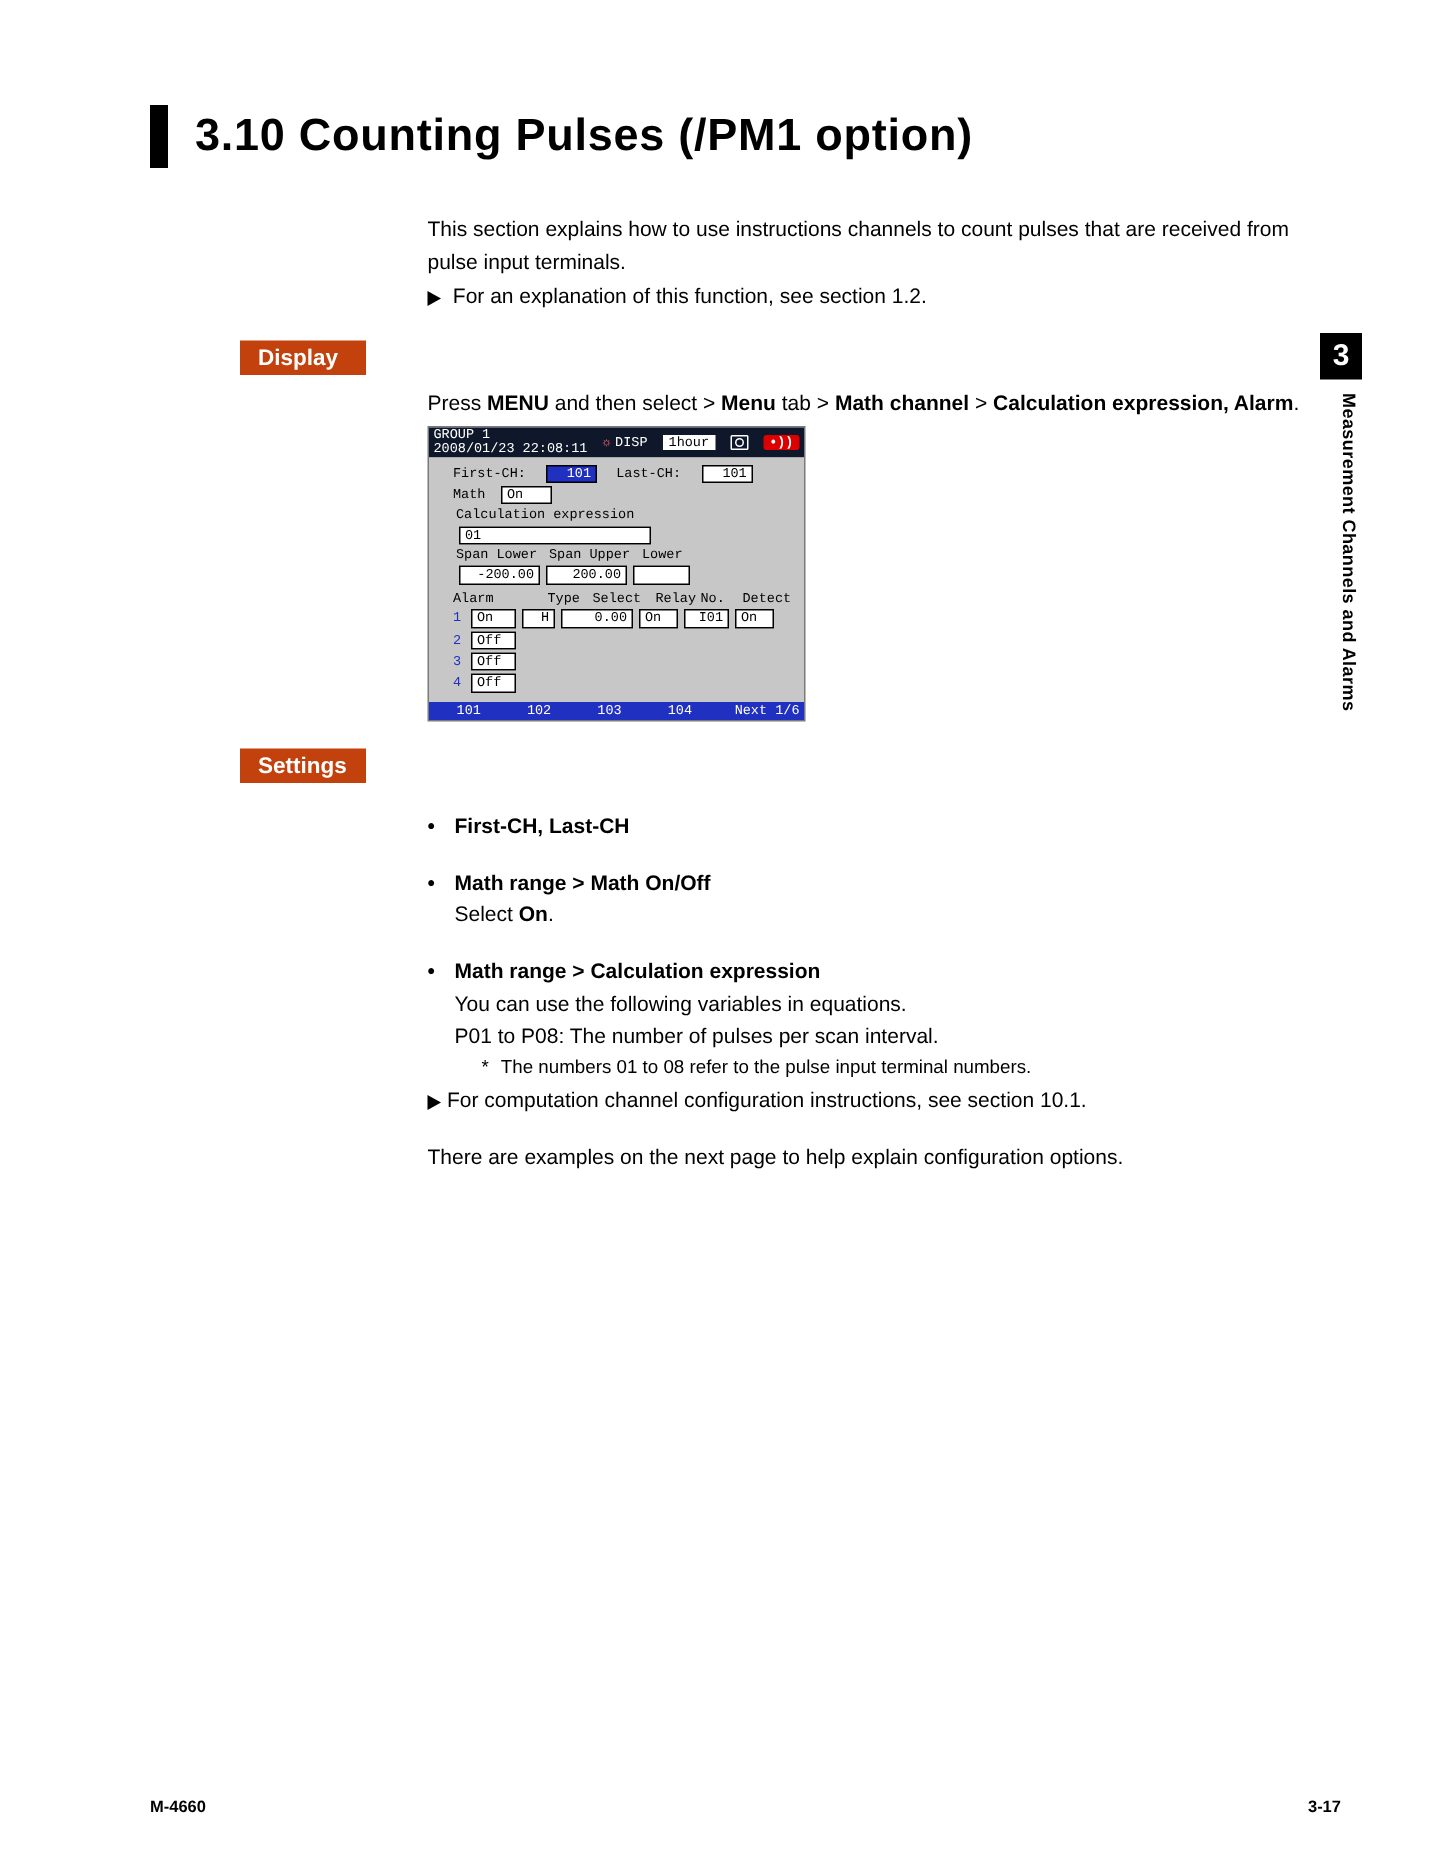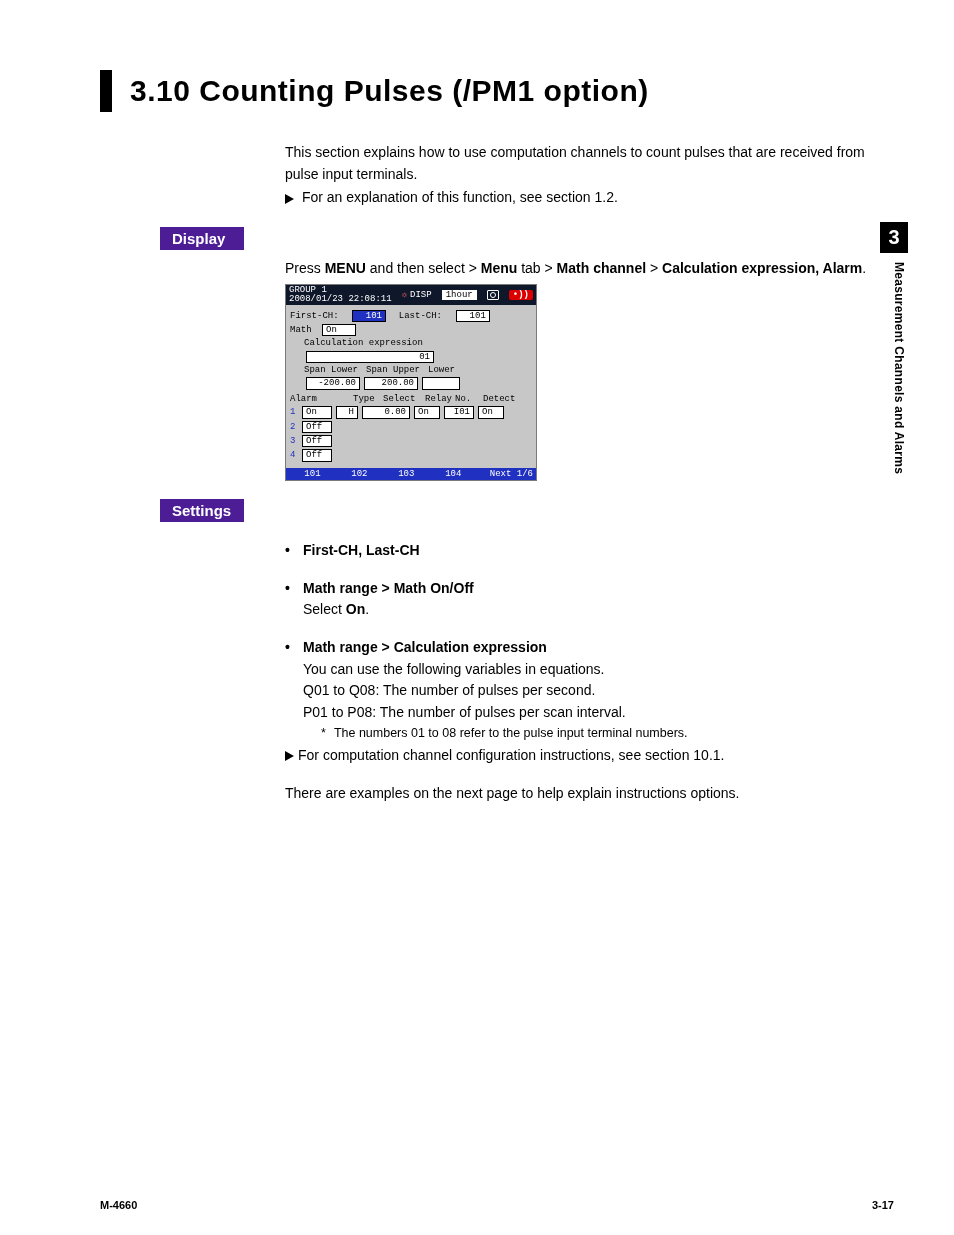--- a/index.html
+++ b/index.html
@@ -2,32 +2,32 @@
 <html><head>
 <meta charset="utf-8">
 <style>
   html,body{margin:0;padding:0;background:#fff;font-family:Arial,Helvetica,sans-serif;color:#000}
   .page{width:954px;height:1235px;position:relative;box-sizing:border-box;padding:70px 68px 40px 100px}
   .title-wrap{display:flex;align-items:stretch;margin-bottom:30px}
   .title-bar{width:12px;background:#000;margin-right:18px}
   .title{font-size:30px;font-weight:bold;letter-spacing:.5px;padding:4px 0}
   .body{margin-left:185px;font-size:14px;line-height:1.55}
   .arrow{display:inline-block;width:0;height:0;border-left:9px solid #000;border-top:5px solid transparent;border-bottom:5px solid transparent;margin-right:4px;vertical-align:middle}
-  .section-label{background:#4c1d95;color:#fff;font-weight:bold;font-size:15px;padding:3px 12px;display:inline-block;min-width:60px;margin-left:60px;margin-top:18px;margin-bottom:8px}
+  .section-label{background:#c2410c;color:#fff;font-weight:bold;font-size:15px;padding:3px 12px;display:inline-block;min-width:60px;margin-left:60px;margin-top:18px;margin-bottom:8px}
   .screenshot{width:250px;margin:4px 0 0 0;border:1px solid #7a7a7a;font-family:"Courier New",monospace;font-size:9px;background:#fff;line-height:1.15}
   .ss-top{background:#0f172a;color:#fff;display:flex;align-items:center;padding:1px 3px;justify-content:space-between}
   .ss-top .red{background:#d00;color:#fff;padding:0 4px;border-radius:2px;font-weight:bold}
   .ss-top .grp{display:flex;flex-direction:column;line-height:1}
   .ss-icon{display:inline-flex;align-items:center;gap:3px}
   .cam{width:10px;height:8px;border:1px solid #fff;border-radius:1px;position:relative;display:inline-block}
   .cam:before{content:"";position:absolute;top:1px;left:2px;width:4px;height:4px;border:1px solid #fff;border-radius:50%}
   .ss-body{background:#c7c7c7;color:#000;padding:3px 4px 4px 4px}
   .fld{display:inline-block;background:#fff;border:1px solid #000;padding:0 3px;min-width:26px;text-align:right;margin:0 2px}
   .fld.sel{background:#2030c0;color:#fff}
-  .ss-row{margin:2px 0;white-space:nowrap}
+  .ss-row{margin:2px 12px;white-space:nowrap}
   .lbl{display:inline-block}
   .ss-bot{background:#2030c0;color:#fff;display:flex;padding:1px 3px;font-size:9px}
   .ss-bot span{flex:1;text-align:center}
   .ss-bot .nx{flex:1.2;text-align:right}
   ul.settings{list-style:none;padding:0;margin:10px 0 0 0}
   ul.settings>li{margin-bottom:16px}
   .bullet{display:flex}
   .bullet .dot{width:18px;flex:none}
   .bullet .dot:before{content:"•";font-weight:bold}
   .sub{margin-left:18px}
@@ -41,21 +41,21 @@
 </head>
 <body>
 
 <div class="page">
   <div class="title-wrap">
     <div class="title-bar"></div>
     <div class="title">3.10   Counting Pulses (/PM1 option)</div>
   </div>
 
   <div class="body">
-    <div>This section explains how to use computation channels to count pulses that are received from pulse input terminals.</div>
+    <div>This section explains how to use instructions channels to count pulses that are received from pulse input terminals.</div>
     <div style="margin-top:2px">
       <span class="arrow"></span>
       <span>For an explanation of this function, see section 1.2.</span>
     </div>
   </div>
 
   <div class="section-label">Display</div>
 
   <div class="body">
     <div>
@@ -75,21 +75,21 @@
         <span style="background:#fff;color:#000;padding:0 4px">1hour</span>
         <span class="ss-icon">
             <span class="cam"></span>
           </span>
         <span class="red">•))</span>
       </div>
       <div class="ss-body">
         <div class="ss-row"><span class="lbl" style="width:60px">First-CH:</span><span class="fld sel">101</span>&nbsp;&nbsp;<span class="lbl" style="width:55px">Last-CH:</span><span class="fld" style="min-width:26px">101</span></div>
         <div class="ss-row"><span class="lbl" style="width:30px">Math</span><span class="fld" style="min-width:26px;text-align:left">On</span></div>
         <div class="ss-row" style="margin-left:14px">Calculation expression</div>
-        <div class="ss-row" style="margin-left:14px"><span class="fld" style="min-width:120px;text-align:right">01</span></div>
+        <div class="ss-row" style="margin-left:14px"><span class="fld" style="min-width:120px;text-align:left">01</span></div>
         <div class="ss-row" style="margin-left:14px"><span style="display:inline-block;width:62px">Span Lower</span><span style="display:inline-block;width:62px">Span Upper</span><span>Lower</span></div>
         <div class="ss-row" style="margin-left:14px"><span class="fld" style="min-width:46px">-200.00</span><span class="fld" style="min-width:46px">200.00</span><span class="fld" style="min-width:30px">&nbsp;</span></div>
         <div class="ss-row" style="margin-top:4px"><span>Alarm</span><span style="margin-left:36px"><span style="display:inline-block;width:30px">Type</span><span style="display:inline-block;width:42px">Select</span><span style="display:inline-block;width:30px">Relay</span><span style="display:inline-block;width:28px">No.</span><span>Detect</span></span></div>
         <div class="ss-row"><span style="display:inline-block;width:10px;color:#2030c0">1</span><span class="fld" style="min-width:22px;text-align:left">On</span><span class="fld" style="min-width:14px">H</span><span class="fld" style="min-width:40px">0.00</span><span class="fld" style="min-width:18px;text-align:left">On</span><span class="fld" style="min-width:22px">I01</span><span class="fld" style="min-width:18px;text-align:left">On</span></div>
         <div class="ss-row"><span style="display:inline-block;width:10px;color:#2030c0">2</span><span class="fld" style="min-width:22px;text-align:left">Off</span></div>
         <div class="ss-row"><span style="display:inline-block;width:10px;color:#2030c0">3</span><span class="fld" style="min-width:22px;text-align:left">Off</span></div>
         <div class="ss-row"><span style="display:inline-block;width:10px;color:#2030c0">4</span><span class="fld" style="min-width:22px;text-align:left">Off</span></div>
       </div>
       <div class="ss-bot">
         <span>101</span>
@@ -117,27 +117,26 @@
             <b>Math range &gt; Math On/Off</b>
           </div>
         <div class="sub"><span>Select </span><b>On</b><span>.</span></div>
       </li>
       <li>
         <div class="bullet">
             <span class="dot"></span>
             <b>Math range &gt; Calculation expression</b>
           </div>
         <div class="sub">You can use the following variables in equations.</div>
-        <div class="sub">Q01 to Q08: The number of pulses per second.</div>
         <div class="sub">P01 to P08: The number of pulses per scan interval.</div>
         <div class="star">The numbers 01 to 08 refer to the pulse input terminal numbers.</div>
         <div style="margin-top:2px"><span class="arrow"></span><span>For computation channel configuration instructions, see section 10.1.</span></div>
       </li>
     </ul>
-    <div style="margin-top:14px">There are examples on the next page to help explain instructions options.</div>
+    <div style="margin-top:14px">There are examples on the next page to help explain configuration options.</div>
   </div>
 
   <div class="side-tab">3</div>
   <div class="side-text">Measurement Channels and Alarms</div>
 
   <div class="footer">
     <span>M-4660</span>
     <span>3-17</span>
   </div>
 </div>

